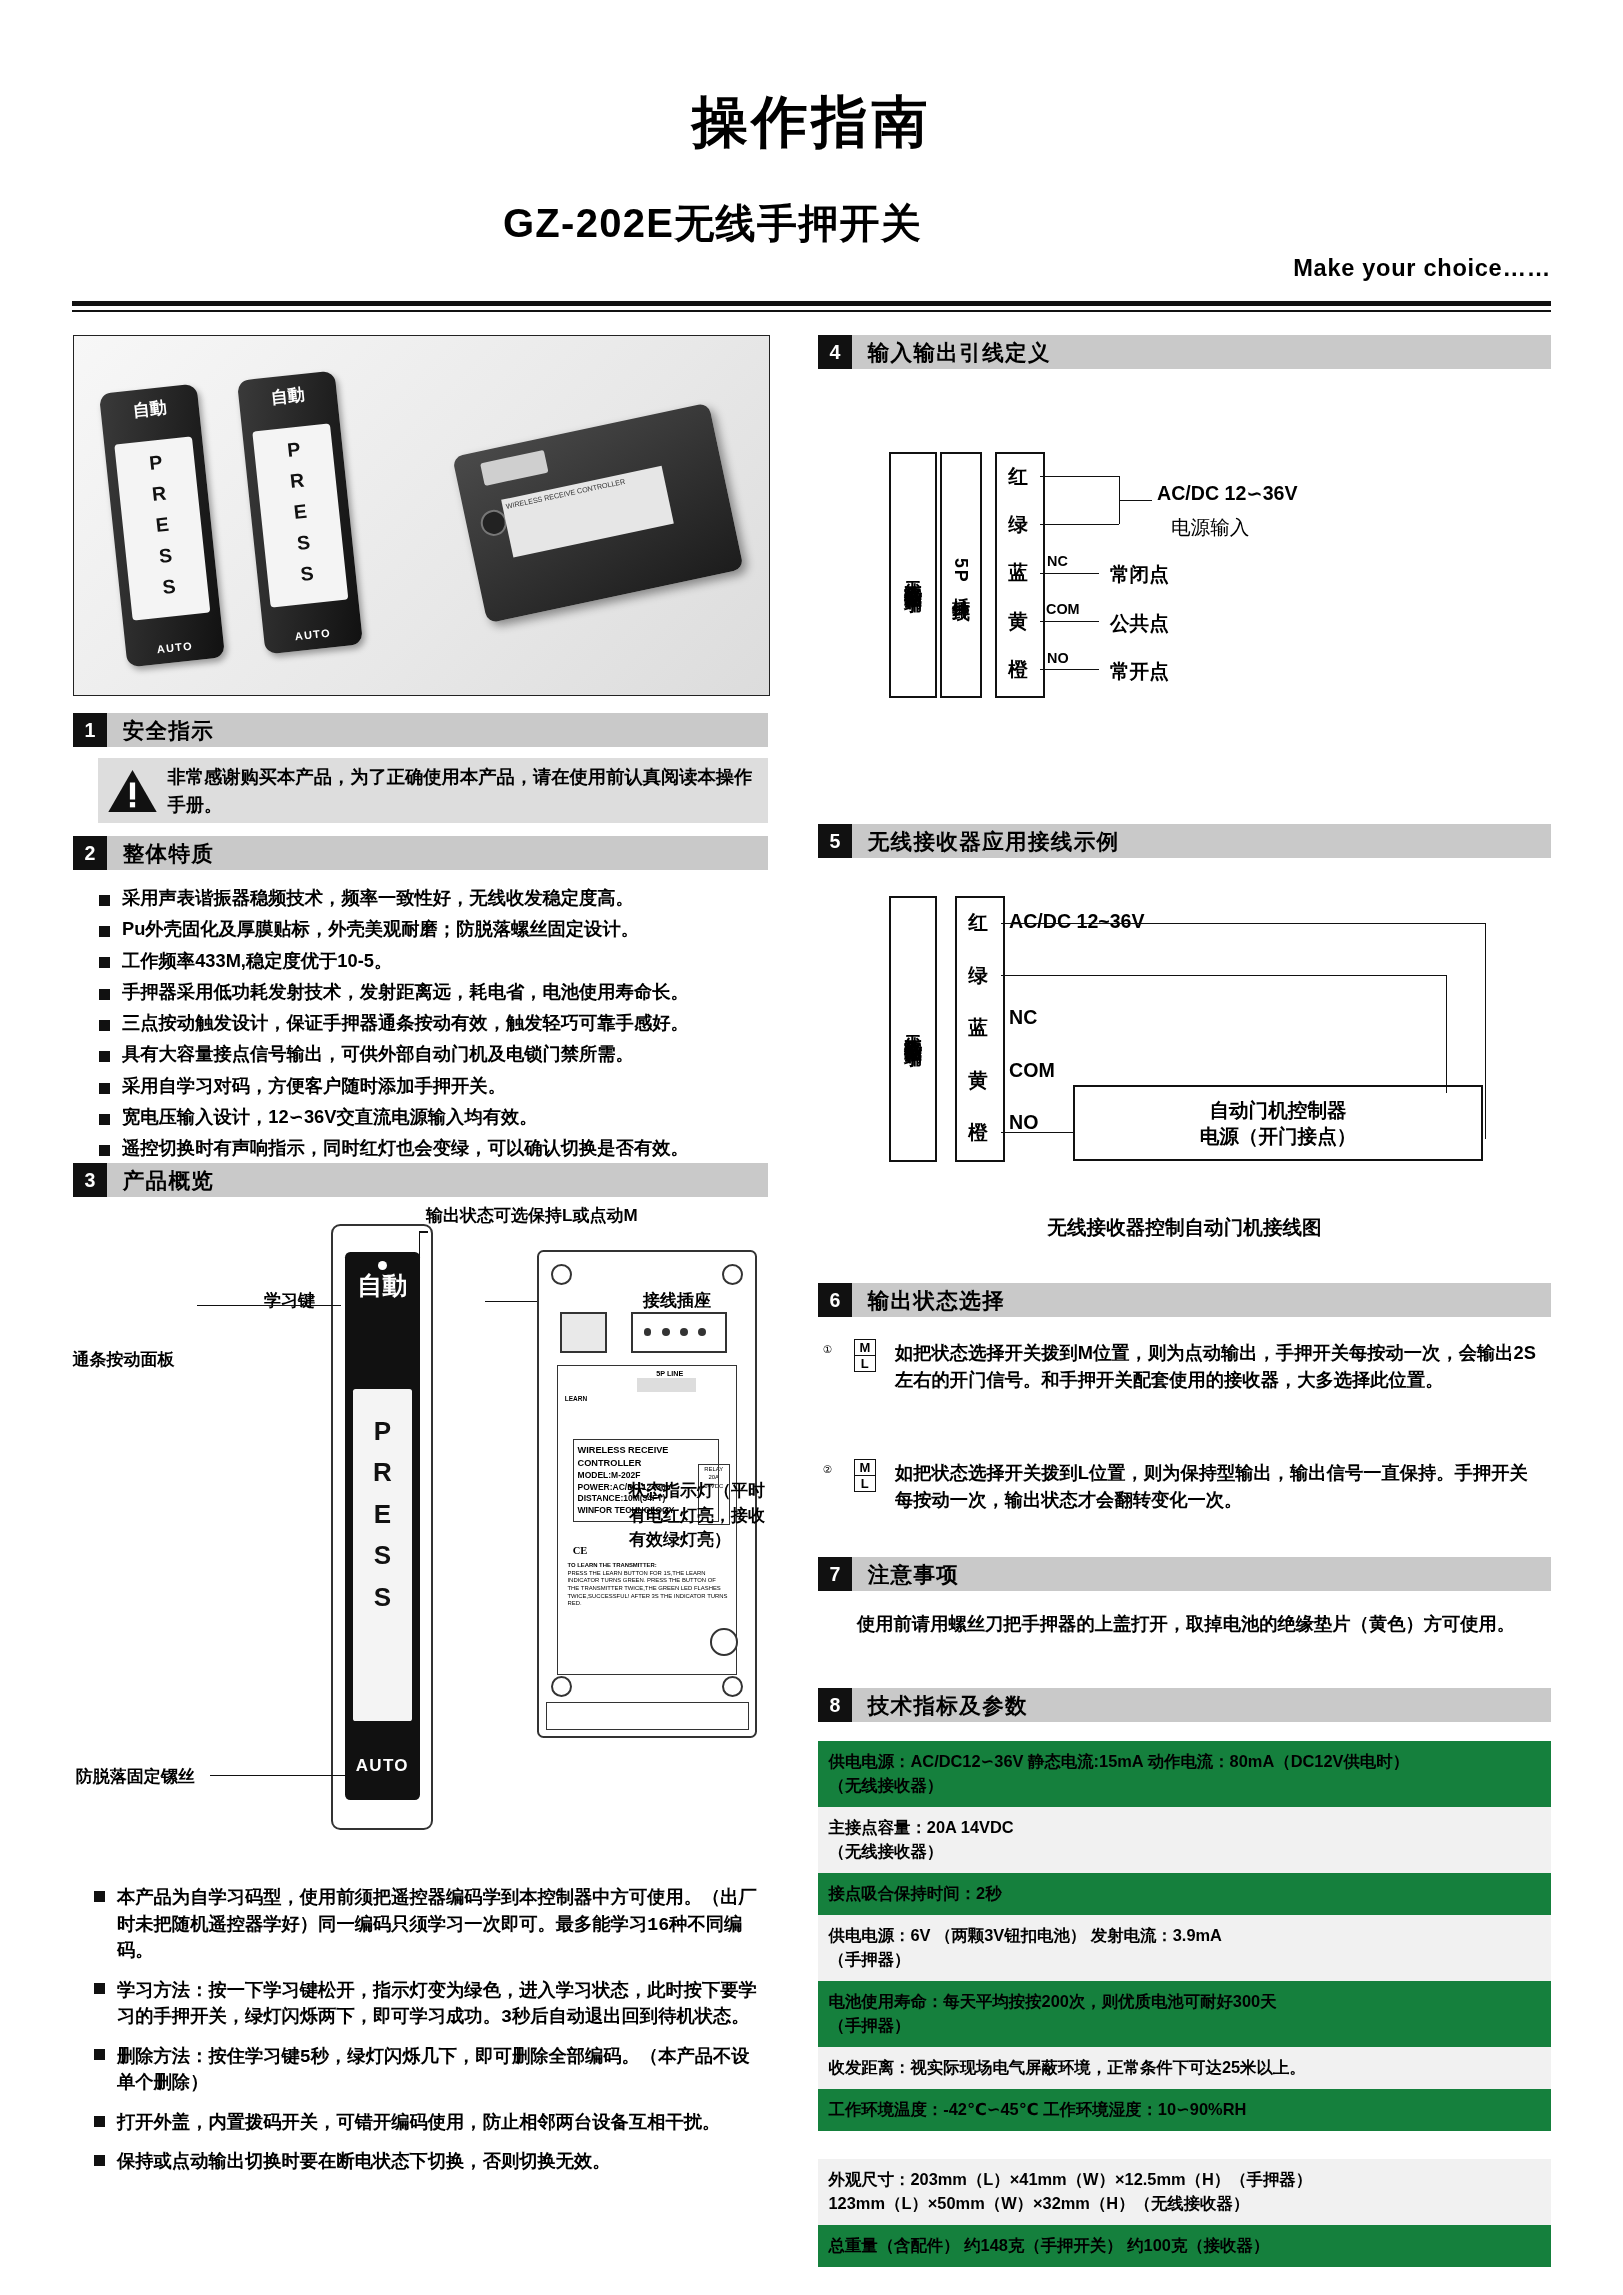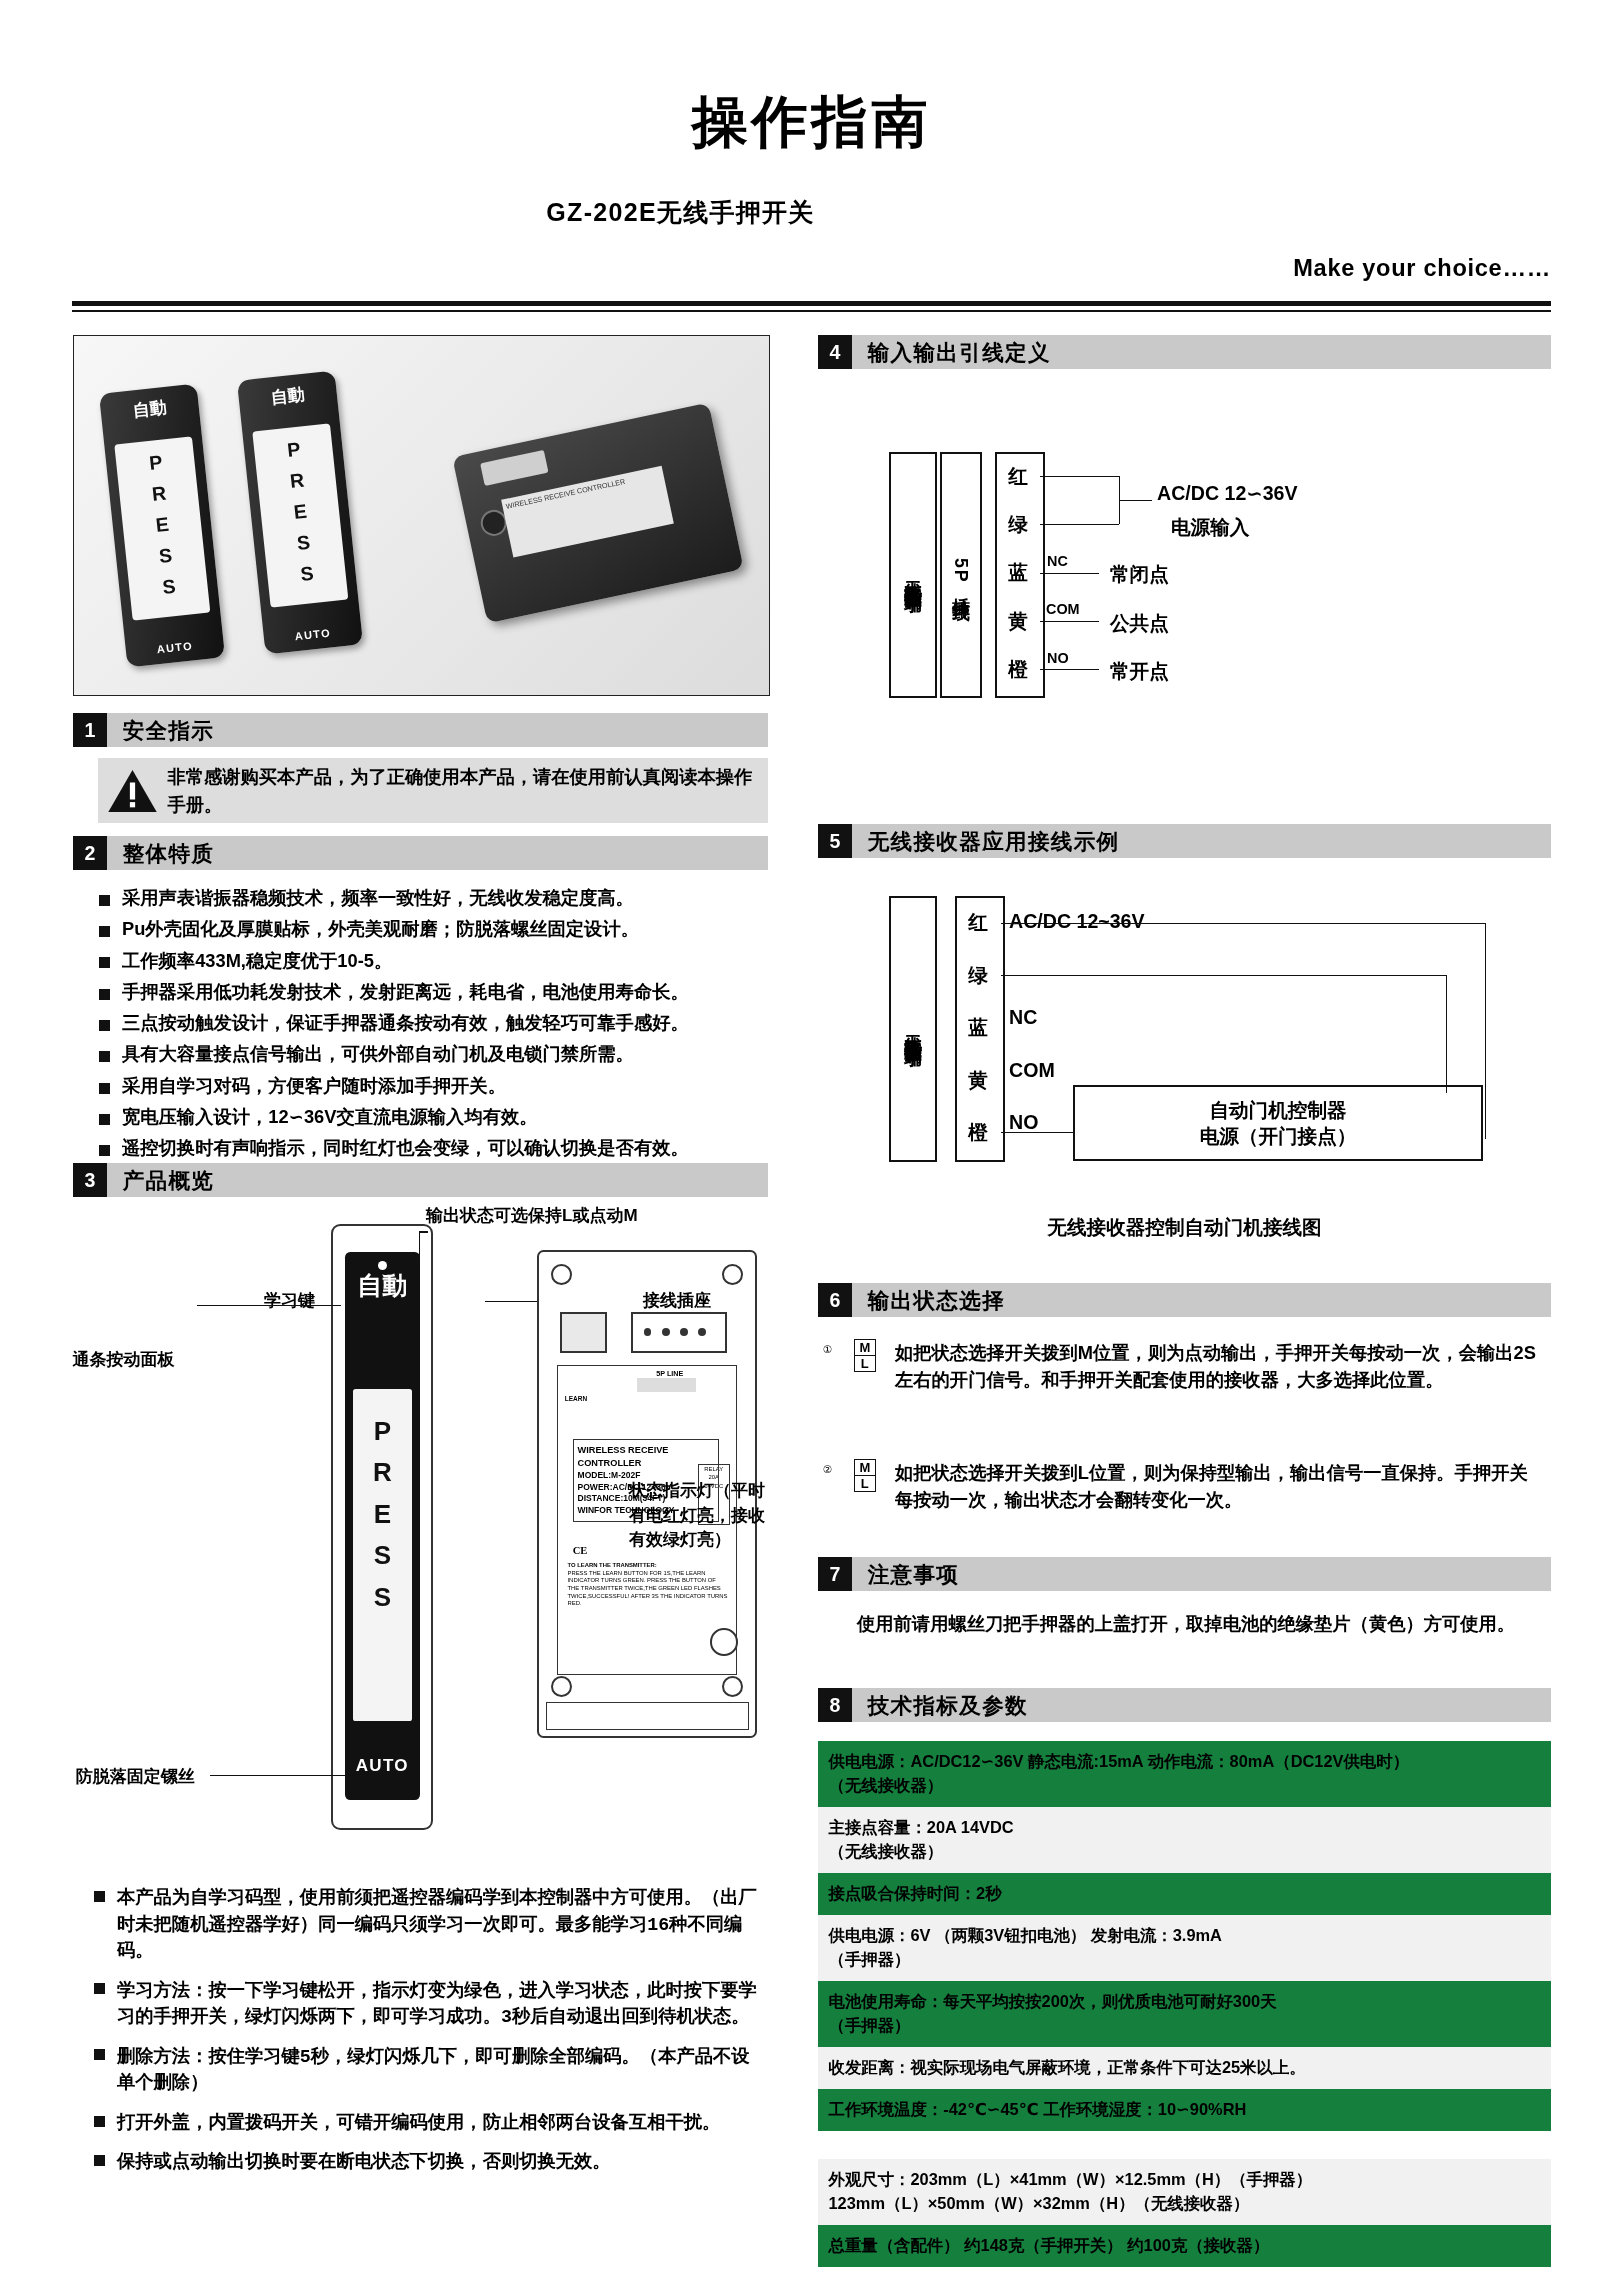--- a/index.html
+++ b/index.html
@@ -13,21 +13,21 @@
   }
   .page{position:absolute;left:0;top:0;width:1623px;height:2295px;}
 
   
   .title-main{
     position:absolute;left:0;top:85px;width:1623px;text-align:center;
     font-size:56px;font-weight:bold;letter-spacing:3.9px;
   }
   .title-sub{
     position:absolute;left:0;top:196px;width:1361px;text-align:center;
-    font-size:25px;font-weight:bold;letter-spacing:1.3px;
+    font-size:40px;font-weight:bold;letter-spacing:1.3px;padding-left:32px;
   }
   .slogan{
     position:absolute;right:72px;top:255px;
     font-size:23.6px;font-weight:bold;letter-spacing:0.7px;
   }
   .rule-thick{position:absolute;left:72px;top:301px;width:1479px;height:4.6px;background:#111;}
   .rule-thin{position:absolute;left:72px;top:310px;width:1479px;height:2px;background:#111;}
 
   
   .sechead{
@@ -319,21 +319,21 @@
     <div class="wirecell" style="position:absolute;left:995px;top:500px;width:46px;height:48px;">绿</div>
     <div class="wirecell" style="position:absolute;left:995px;top:548px;width:46px;height:48px;">蓝</div>
     <div class="wirecell" style="position:absolute;left:995px;top:597px;width:46px;height:48px;">黄</div>
     <div class="wirecell" style="position:absolute;left:995px;top:645px;width:46px;height:48px;">橙</div>
 
     <div class="lead" style="left:1040px;top:476px;width:79px;"></div>
     <div class="lead" style="left:1040px;top:524px;width:79px;"></div>
     <div class="leadv" style="left:1119px;top:476px;height:48px;"></div>
     <div class="lead" style="left:1119px;top:500px;width:33px;"></div>
     <div style="position:absolute;left:1157px;top:482px;font-size:19.6px;font-weight:bold;">AC/DC 12∽36V</div>
-    <div style="position:absolute;left:1171px;top:514px;font-size:19.6px;font-weight:bold;">电源输入</div>
+    <div style="position:absolute;left:1171px;top:514px;font-size:19.6px;font-weight:normal;">电源输入</div>
 
     <div class="lead" style="left:1040px;top:573px;width:59px;"></div>
     <div class="lead" style="left:1040px;top:621px;width:59px;"></div>
     <div class="lead" style="left:1040px;top:669px;width:59px;"></div>
     <div style="position:absolute;left:1047px;top:553px;font-size:14.4px;font-weight:bold;">NC</div>
     <div style="position:absolute;left:1046px;top:601px;font-size:14.4px;font-weight:bold;">COM</div>
     <div style="position:absolute;left:1047px;top:650px;font-size:14.4px;font-weight:bold;">NO</div>
     <div style="position:absolute;left:1110px;top:561px;font-size:19.6px;font-weight:bold;">常闭点</div>
     <div style="position:absolute;left:1110px;top:610px;font-size:19.6px;font-weight:bold;">公共点</div>
     <div style="position:absolute;left:1110px;top:658px;font-size:19.6px;font-weight:bold;">常开点</div>

